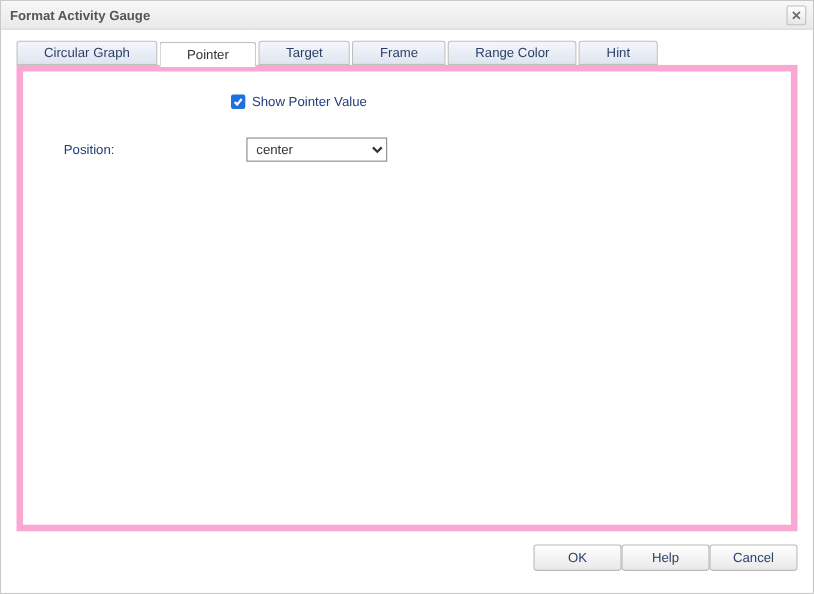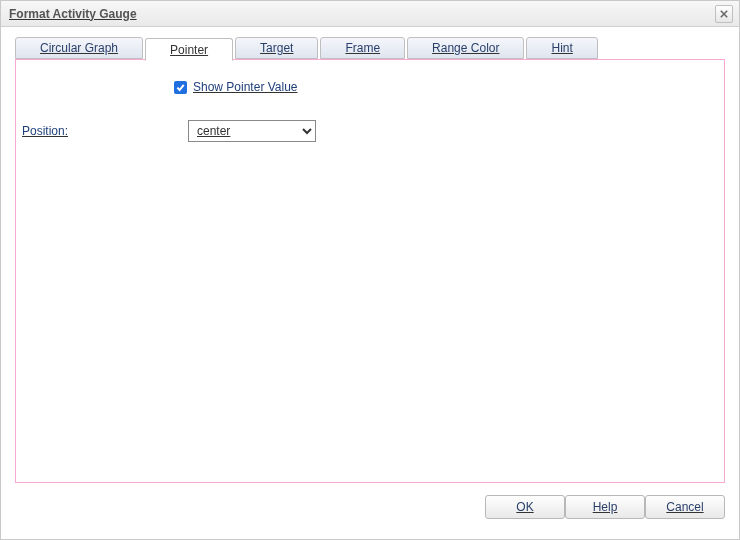--- a/index.html
+++ b/index.html
@@ -13,21 +13,20 @@
     color: #333333;
     overflow: hidden;
   }
   .dialog {
     width: 740px;
     height: 540px;
     box-sizing: border-box;
     border: 1px solid #c9c9c9;
     background: #ffffff;
     position: relative;
-    text-decoration: underline;
   }
   .titlebar {
     box-sizing: border-box;
     height: 26px;
     background: linear-gradient(to bottom, #f7f7f7, #e9e9e9);
     border-bottom: 1px solid #d0d0d0;
     display: flex;
     align-items: center;
     padding: 0 6px 0 8px;
   }
@@ -89,27 +88,27 @@
   .tab.active {
     background: #ffffff;
     border-bottom: 1px solid #ffffff;
     color: #333333;
     position: relative;
     top: 1px;
     height: 23px;
   }
   .tab-panel {
     box-sizing: border-box;
-    border: 1px solid #f9a8d4;
+    border: 6px solid #f9a8d4;
     background: #ffffff;
     flex: 1;
     margin-top: -1px;
     position: relative;
     z-index: 1;
-    padding: 18px 0;
+    padding: 18px 31px;
   }
   .form-row {
     display: flex;
     align-items: center;
     font-size: 12px;
     color: #1f3f7a;
   }
   .row-checkbox {
     margin-top: 2px;
     margin-left: 158px;

